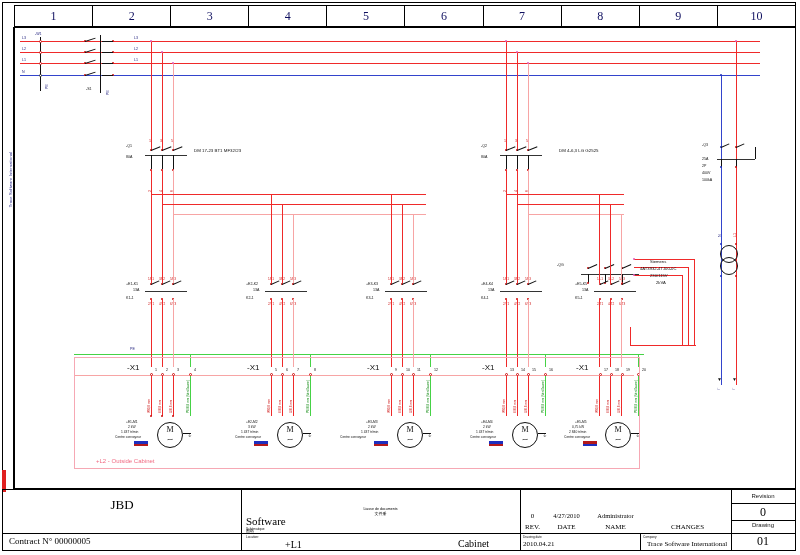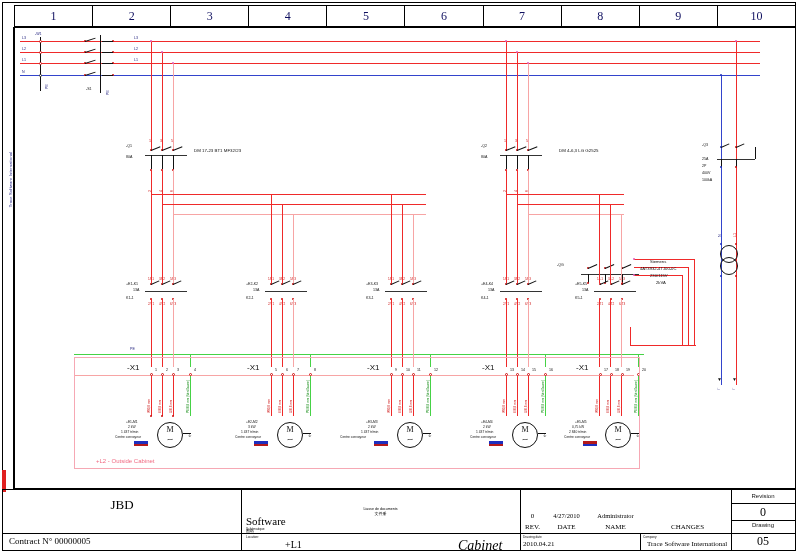--- a/index.html
+++ b/index.html
@@ -593,21 +593,21 @@
 
     <div class="tb-txt" style="left:238px;top:17px;width:279px;text-align:center;font-size:3.6px;font-family:'Liberation Sans',sans-serif;">Liasse de documents</div>
     <div class="tb-txt" style="left:238px;top:21px;width:279px;text-align:center;font-size:4px;font-family:'DejaVu Sans',sans-serif;">文件册</div>
 
     <div class="tb-txt" style="left:243px;top:25px;font-size:11px;">Software</div>
     <div class="tb-txt tiny-cap" style="left:243px;top:37px;">Schématique</div>
     <div class="tb-txt" style="left:243px;top:38px;font-size:4px;font-family:'DejaVu Sans',sans-serif;">图纸</div>
 
     <div class="tb-txt tiny-cap" style="left:243px;top:45px;">Location:</div>
     <div class="tb-txt" style="left:282px;top:49px;font-size:10px;">+L1</div>
-    <div class="tb-txt" style="left:455px;top:48px;font-size:14px;font-style:italic;">Cabinet</div>
+    <div class="tb-txt" style="left:455px;top:48px;font-size:10px;">Cabinet</div>
 
     <div class="tb-txt" style="left:519px;top:22px;width:21px;text-align:center;font-size:7px;">0</div>
     <div class="tb-txt" style="left:541px;top:22px;width:45px;text-align:center;font-size:6.5px;">4/27/2010</div>
     <div class="tb-txt" style="left:586px;top:22px;width:53px;text-align:center;font-size:6.5px;">Administrator</div>
     <div class="tb-txt" style="left:639px;top:22px;width:91px;text-align:center;font-size:6.5px;"></div>
 
     <div class="tb-txt" style="left:519px;top:33px;width:21px;text-align:center;font-size:7px;">REV.</div>
     <div class="tb-txt" style="left:541px;top:33px;width:45px;text-align:center;font-size:7px;">DATE</div>
     <div class="tb-txt" style="left:586px;top:33px;width:53px;text-align:center;font-size:7px;">NAME</div>
     <div class="tb-txt" style="left:639px;top:33px;width:91px;text-align:center;font-size:7px;">CHANGES</div>
@@ -616,16 +616,16 @@
     <div class="tb-txt tiny-cap" style="left:520px;top:45px;">Drawing date</div>
     <div class="tb-txt" style="left:520px;top:50px;font-size:7px;">2010.04.21</div>
     <div class="tb-txt tiny-cap" style="left:640px;top:45px;">Company</div>
     <div class="tb-txt" style="left:644px;top:50px;font-size:7px;">Trace Software International</div>
 
     <div class="hline" style="top:13px;left:728px;right:0;"></div>
     <div class="hline" style="top:30px;left:728px;right:0;"></div>
     <div class="tb-txt tiny-cap" style="left:728px;top:3px;width:64px;text-align:center;font-size:6px;">Revision</div>
     <div class="tb-txt" style="left:728px;top:15px;width:64px;text-align:center;font-size:12px;">0</div>
     <div class="tb-txt tiny-cap" style="left:728px;top:32px;width:64px;text-align:center;font-size:6px;">Drawing</div>
-    <div class="tb-txt" style="left:728px;top:44px;width:64px;text-align:center;font-size:12px;">05</div>
+    <div class="tb-txt" style="left:728px;top:44px;width:64px;text-align:center;font-size:12px;">01</div>
   </div>
 
 </div>
 
 </body></html>

